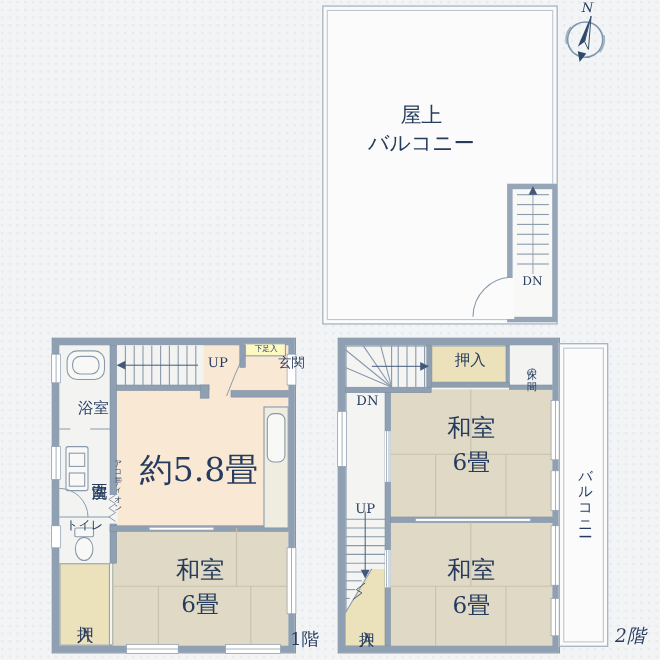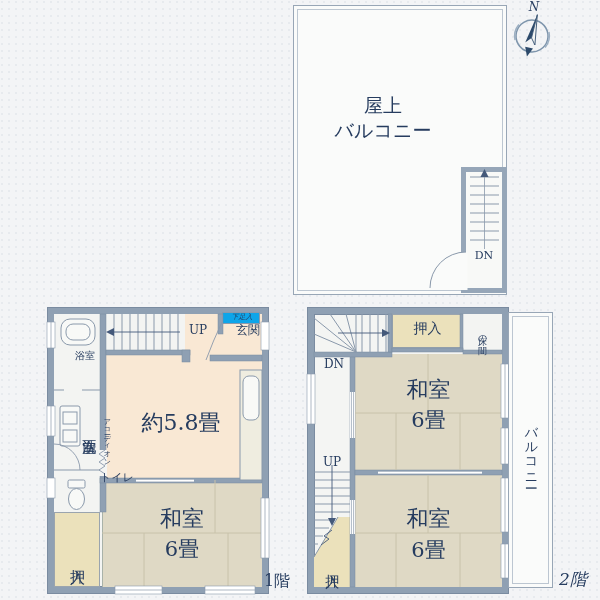--- a/index.html
+++ b/index.html
@@ -64,21 +64,21 @@
   </svg>
   <div class="label" style="left:524px;top:1px;width:20px;font-size:12px;font-style:italic;">N</div>
 
   <div class="plan" style="left:48px;top:308px;width:208px;height:273px;">
 
     <div class="room whiteroom" style="left:0;top:0;width:46px;height:198px;"></div>
     <div class="room" style="left:52px;top:0;width:156px;height:166px;background:#f9e8d4;"></div>
     <div class="room whiteroom" style="left:52px;top:0;width:79px;height:36px;"></div>
     <div class="room tatami" style="left:48px;top:166px;width:160px;height:107px;border-left:1px solid #a9b2a9;"></div>
     <div class="room tan" style="left:0;top:198px;width:46px;height:75px;"></div>
-    <div class="room" style="left:168px;top:-2px;width:38px;height:12px;background:#0ea5e9;border:1px solid #8a99ab;font-style:italic;">
+    <div class="room" style="left:168px;top:-2px;width:38px;height:12px;background:#fef9c3;border:1px solid #8a99ab;">
       <div class="label" style="left:0;top:1px;width:38px;font-size:7px;">下足入</div>
     </div>
 
     <svg class="overlay" width="220" height="285" viewBox="0 0 220 285">
       <g fill="#8fa0b3" stroke="#7a8ba0" stroke-width="0.5">
         <rect x="52" y="6" width="6" height="198"></rect>
         <rect x="58" y="42" width="84" height="5"></rect>
         <rect x="134" y="42" width="8" height="12"></rect>
         <rect x="170" y="6" width="5" height="20"></rect>
         <rect x="162" y="47" width="52" height="6"></rect>
@@ -140,27 +140,27 @@
         <rect x="213" y="190" width="8" height="60" fill="#ffffff" stroke="#8a99ab" stroke-width="0.6"></rect>
           <line x1="217" y1="190" x2="217" y2="250" stroke="#8a99ab" stroke-width="0.7"></line>
         <rect x="67" y="278" width="47" height="8" fill="#ffffff" stroke="#8a99ab" stroke-width="0.6"></rect>
           <line x1="67" y1="282" x2="114" y2="282" stroke="#8a99ab" stroke-width="0.7"></line>
         <rect x="157" y="278" width="50" height="8" fill="#ffffff" stroke="#8a99ab" stroke-width="0.6"></rect>
           <line x1="157" y1="282" x2="207" y2="282" stroke="#8a99ab" stroke-width="0.7"></line>
       </g>
     </svg>
 
     <div class="label" style="left:127px;top:10px;width:34px;font-size:12px;">UP</div>
-    <div class="label" style="left:164px;top:10px;width:60px;font-size:12px;">玄関</div>
-    <div class="label" style="left:0;top:36px;width:62px;font-size:10px;">浴室</div>
+    <div class="label" style="left:181px;top:10px;width:60px;font-size:12px;">玄関</div>
+    <div class="label" style="left:0;top:50px;width:62px;font-size:14px;">浴室</div>
     <div class="label vt flexc" style="left:26px;top:80px;width:18px;height:70px;font-size:14px;">洗面室</div>
     <div class="label vt flexc" style="left:46px;top:96px;width:12px;height:56px;font-size:7px;">アコーディオン</div>
-    <div class="label" style="left:0;top:158px;width:46px;font-size:11px;padding-left:40px;">トイレ</div>
+    <div class="label" style="left:0;top:158px;width:46px;font-size:11px;">トイレ</div>
     <div class="label vt flexc" style="left:0;top:214px;width:46px;height:58px;font-size:15px;">押入</div>
-    <div class="label" style="left:52px;top:97px;width:150px;font-size:22px;">約5.8畳</div>
+    <div class="label" style="left:52px;top:97px;width:150px;font-size:30px;">約5.8畳</div>
     <div class="label" style="left:48px;top:193px;width:160px;font-size:22px;">和室</div>
     <div class="label" style="left:48px;top:224px;width:160px;font-size:21px;">6畳</div>
   </div>
   <div class="label" style="left:258px;top:572px;width:38px;font-size:16px;">1階</div>
 
   <div class="plan" style="left:308px;top:308px;width:188px;height:273px;">
 
     <div class="room tan" style="left:78px;top:0;width:71px;height:34px;"></div>
     <div class="room whiteroom" style="left:149px;top:0;width:39px;height:40px;"></div>
     <div class="room tatami" style="left:41px;top:40px;width:147px;height:116px;"></div>

